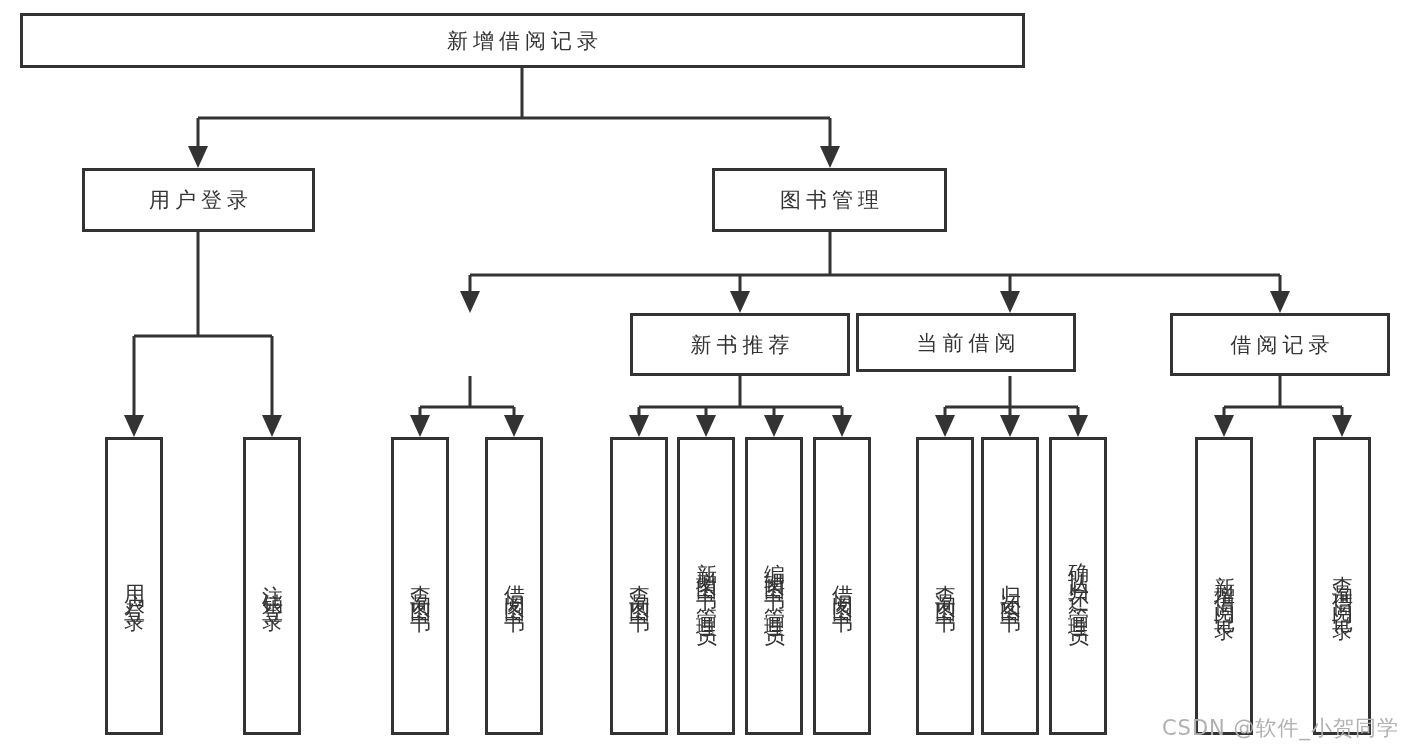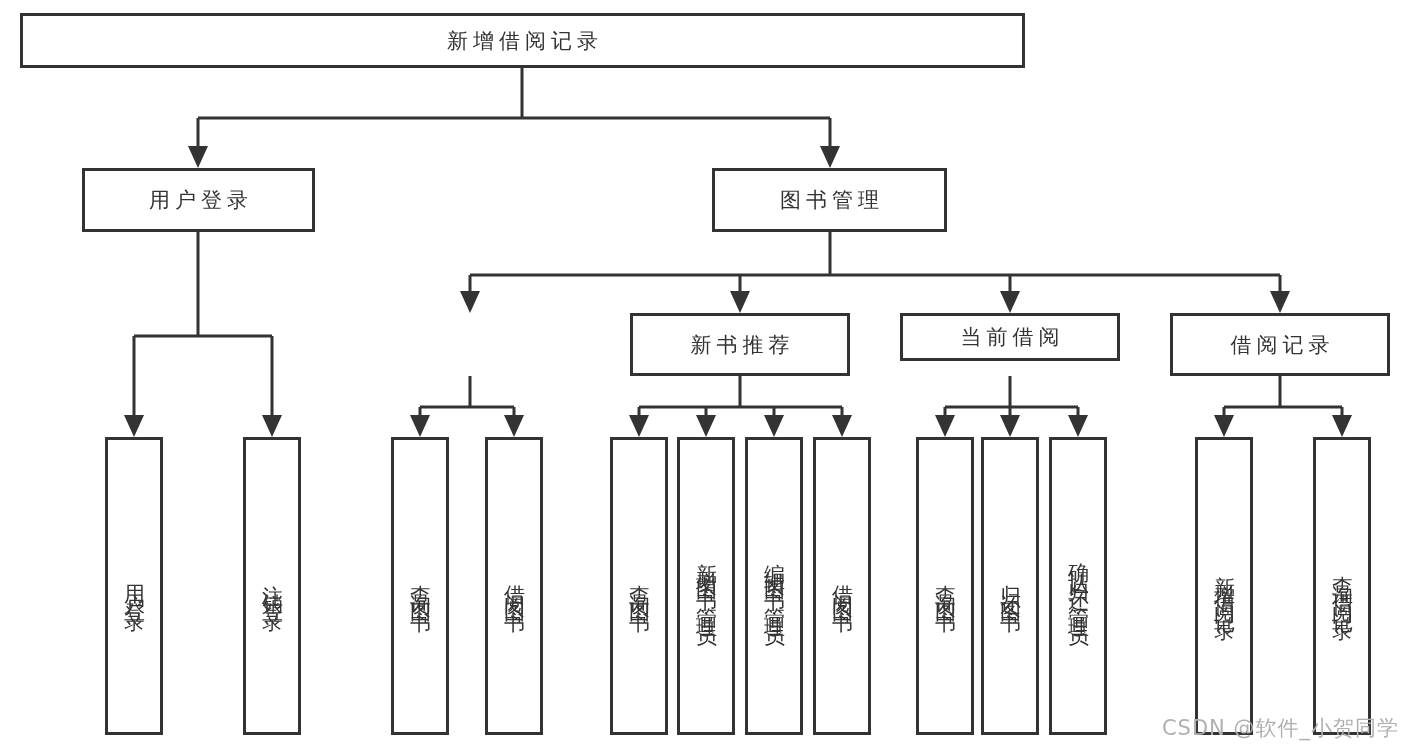--- a/index.html
+++ b/index.html
@@ -59,21 +59,21 @@
   <div class="box" style="left:82px;top:168px;width:233px;height:64px">
     <span>用户登录</span>
   </div>
   <div class="box" style="left:712px;top:168px;width:235px;height:64px">
     <span>图书管理</span>
   </div>
 
   <div class="box" style="left:630px;top:313px;width:220px;height:63px">
     <span>新书推荐</span>
   </div>
-  <div class="box" style="left:900px;top:313px;width:220px;height:48px">
+  <div class="box" style="left:856px;top:313px;width:220px;height:59px">
     <span>当前借阅</span>
   </div>
   <div class="box" style="left:1170px;top:313px;width:220px;height:63px">
     <span>借阅记录</span>
   </div>
 
   <div class="vbox" style="left:105px">
     <span>用户登录</span>
   </div>
   <div class="vbox" style="left:243px">

